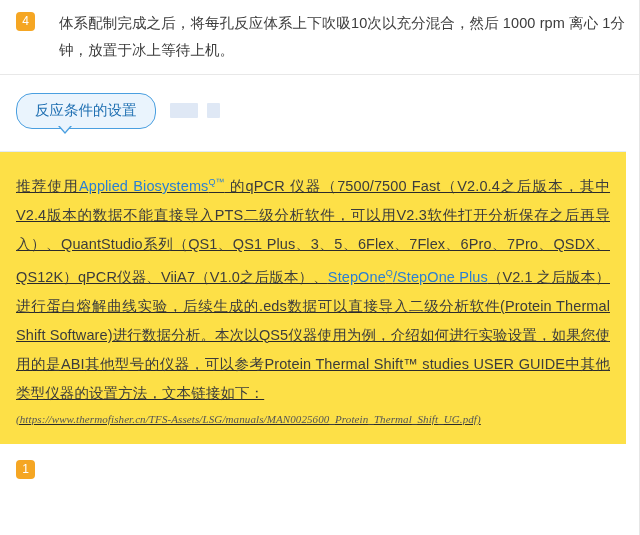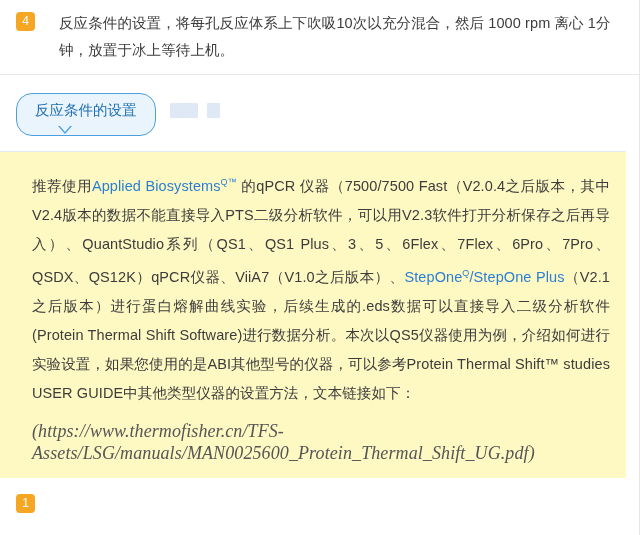--- a/index.html
+++ b/index.html
@@ -78,21 +78,21 @@
   }
   .ribbon {
     display: inline-block;
     position: relative;
     background: #eaf4fd;
     border: 1px solid #4a9fe0;
     border-radius: 16px;
     color: #1f6fb2;
     font-size: 14.5px;
     line-height: 1;
-    padding: 9px 18px 17px 18px;
+    padding: 9px 18px 10px 18px;
     box-sizing: border-box;
   }
   .ribbon-tail {
     position: absolute;
     left: 58px;
     top: 33px;
     width: 0;
     height: 0;
     border-left: 7px solid transparent;
     border-right: 7px solid transparent;
@@ -116,66 +116,67 @@
     height: 15px;
     margin-left: 10px;
     border-radius: 1px;
   }
   .ph-1 { width: 28px; }
   .ph-2 { width: 13px; margin-left: 5px; }
 
   
   .panel {
     margin: 6px 14px 0 0;
-    padding: 16px 16px 14px 32px;
-    background: #fef9c3;
+    padding: 16px 16px 14px 16px;
+    background: #fde047;
     border-top: 1px solid #e2ecf6;
     box-sizing: border-box;
+    text-decoration: underline;
   }
   .para {
     font-size: 14.5px;
     line-height: 29px;
     color: #3c3c3c;
     text-align: justify;
     letter-spacing: 0.1px;
   }
   .link {
     color: #2a7fd4;
   }
   .sup {
     font-size: 9px;
     vertical-align: super;
     color: #2a7fd4;
   }
   .url {
     display: block;
-    margin-top: 12px;
+    margin-top: 0;
     font-family: "Liberation Serif", serif;
     font-style: italic;
-    font-size: 18px;
+    font-size: 11px;
     line-height: 22px;
     color: #555555;
   }
 
   
   .block-lower {
     padding-top: 14px;
   }
 </style>
 </head>
 <body>
 
 <div class="page">
 
   <div class="right-rule"></div>
 
   <div class="block-top">
     <div class="step-row">
       <div class="step-badge badge-orange">4</div>
-      <div class="step-text">反应条件的设置，将每孔反应体系上下吹吸10次以充分混合，然后 1000 rpm 离心 1分钟，放置于冰上等待上机。</div>
+      <div class="step-text">体系配制完成之后，将每孔反应体系上下吹吸10次以充分混合，然后 1000 rpm 离心 1分钟，放置于冰上等待上机。</div>
     </div>
   </div>
 
   <div class="divider"></div>
 
   <div class="ribbon-wrap">
     <span class="ribbon">反应条件的设置</span>
     <span class="ph-box ph-1"></span>
     <span class="ph-box ph-2"></span>
     <span class="ribbon-tail"></span>

